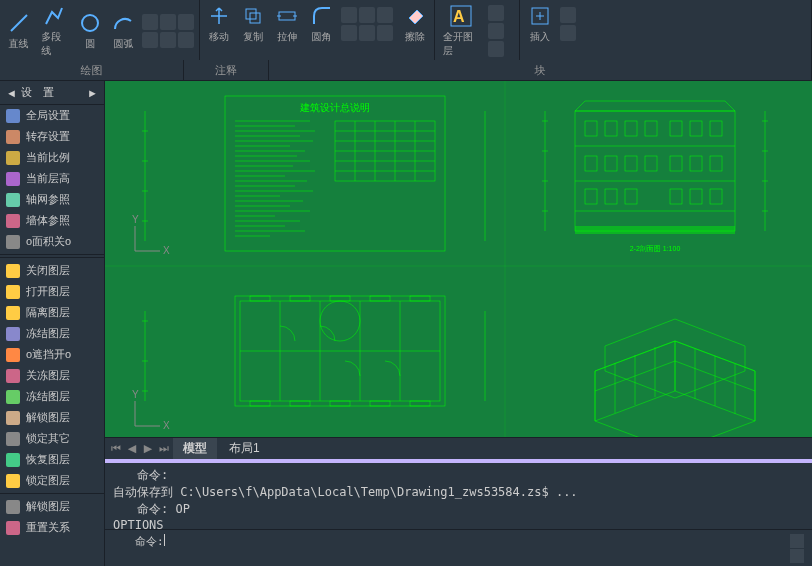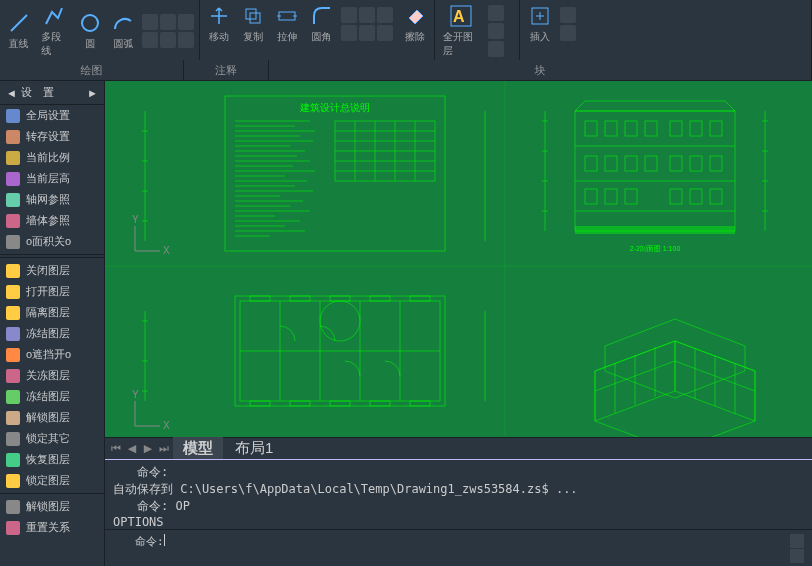--- a/index.html
+++ b/index.html
@@ -24,24 +24,24 @@
 .sidebar-icon { width: 14px; height: 14px; flex-shrink: 0; }
 .sidebar-text { font-size: 11px; color: #ccc; }
 .sidebar-divider { height: 1px; background: #1a2028; margin: 2px 0; }
 
 .main-area { flex: 1; display: flex; flex-direction: column; }
 .canvas-area { flex: 1; background: #15803d; position: relative; overflow: hidden; }
 .canvas-content { position: absolute; top: 0; left: 0; width: 100%; height: 100%; }
 
 .tab-bar { display: flex; align-items: center; background: #2a3540; height: 22px; border-top: 1px solid #1a2028; padding: 0 4px; gap: 2px; }
 .tab-nav { width: 14px; height: 14px; display: flex; align-items: center; justify-content: center; cursor: pointer; color: #888; }
-.tab { padding: 2px 10px; font-size: 15px; cursor: pointer; }
+.tab { padding: 2px 10px; font-size: 12px; cursor: pointer; }
 .tab.active { background: #3a4550; font-weight: bold; }
 
-.command-area { background: #2a3540; height: 108px; border-top: 1px solid #c4b5fd; display: flex; flex-direction: column; }
+.command-area { background: #2a3540; height: 108px; border-top: 4px solid #c4b5fd; display: flex; flex-direction: column; }
 .command-history { flex: 1; padding: 4px 8px; font-family: monospace; font-size: 12px; color: #ccc; overflow-y: auto; white-space: pre-line; }
 .command-line { display: flex; padding: 4px 8px; border-top: 1px solid #1a2028; }
 .command-prompt { color: #ccc; font-family: monospace; }
 .command-input { flex: 1; background: transparent; border: none; color: #fff; font-family: monospace; outline: none; padding-left: 4px; }
 .command-cursor { display: inline-block; width: 1px; height: 12px; background: #ccc; animation: blink 1s infinite; }
 @keyframes blink { 50% { opacity: 0; } }
 
 .scrollbar-btn { width: 14px; height: 14px; background: #3a4550; cursor: pointer; }
 
 svg { display: block; }

